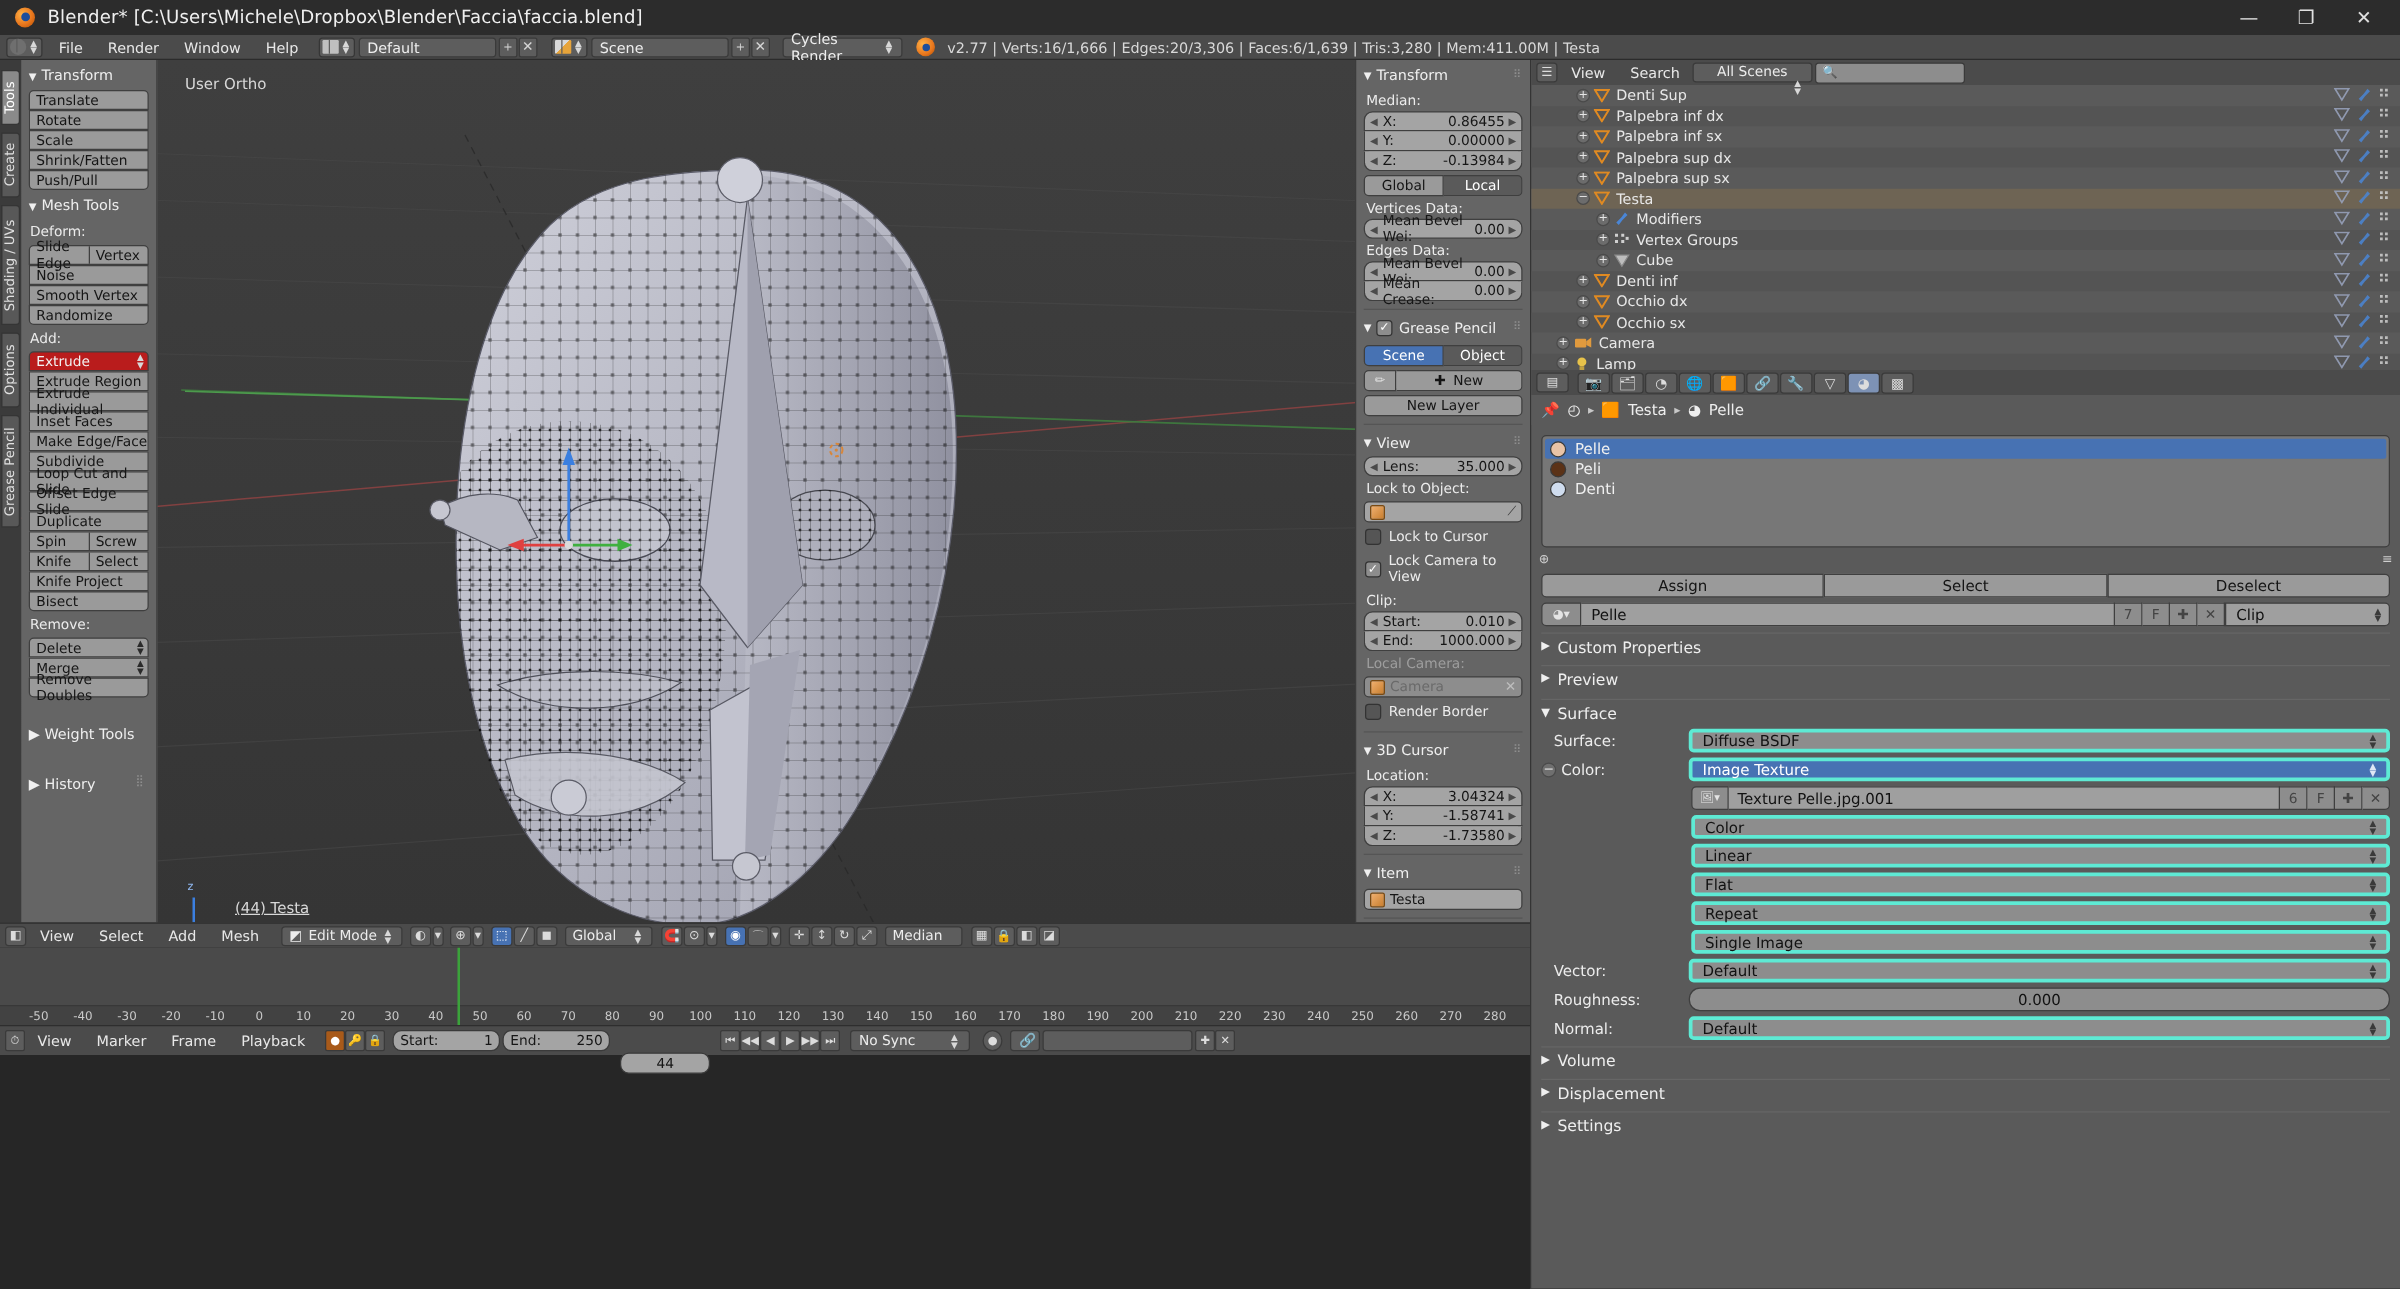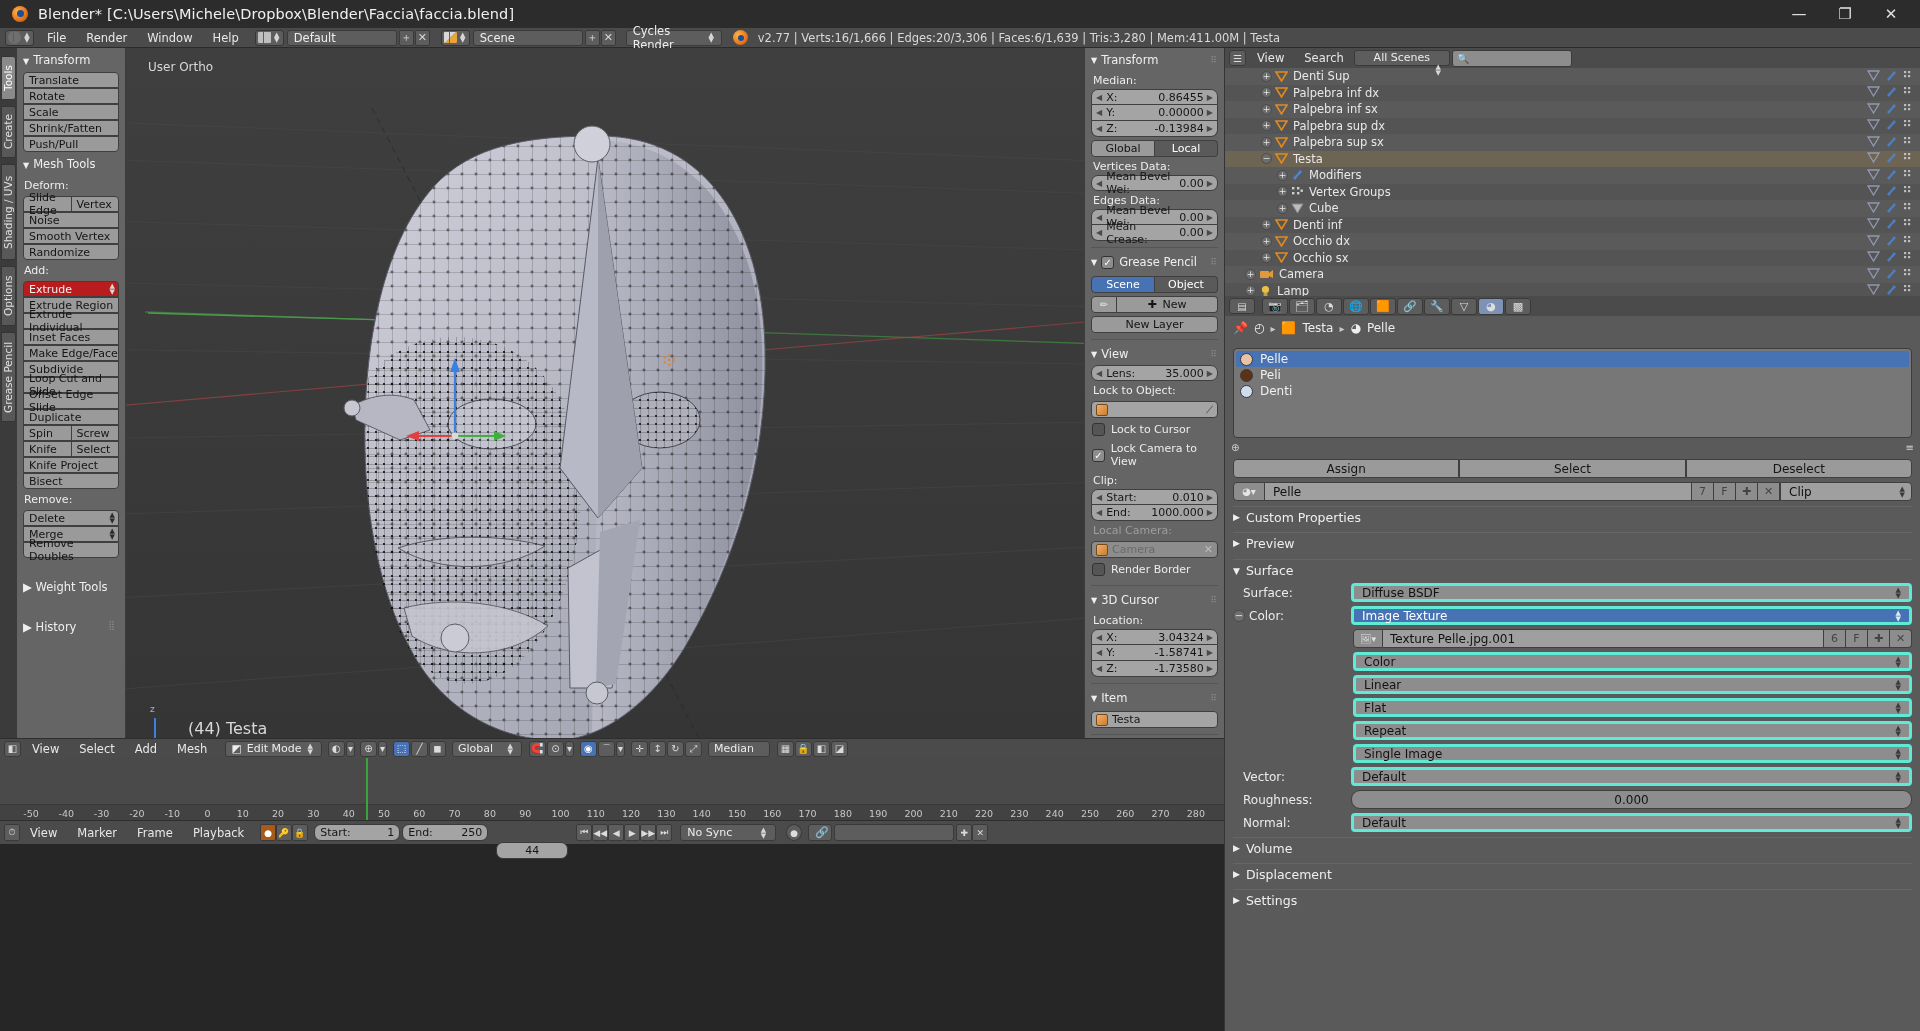--- a/index.html
+++ b/index.html
@@ -41,21 +41,21 @@
   .blend-dot { width:15px; height:15px; border-radius:50%; margin-left:10px;
     background:radial-gradient(circle at 35% 35%, #ffb347 0%, #e8761d 60%, #a84a00 100%);
     position:relative; }
   .blend-dot::after { content:""; position:absolute; left:5px; top:5px; width:6px;
     height:6px; border-radius:50%; background:#1c4e9c; }
 
   
   #viewport { position:absolute; left:0; top:48px; width:1224px; height:690px;
     background:#3b3b3b; overflow:hidden; }
   #vp-label { position:absolute; left:148px; top:12px; font-size:12px; color:#d8d8d8; }
-  #vp-obj { position:absolute; left:188px; top:671px; font-size:16px; color:#d8d8d8; }
+  #vp-obj { position:absolute; left:188px; top:671px; font-size:12px; color:#d8d8d8;text-decoration:underline; }
 
   
   #tabcol { position:absolute; left:0; top:48px; width:17px; height:690px; background:#3b3b3b; }
   .vtab { position:absolute; left:1px; width:15px; background:#585858;
     border:1px solid #353535; border-radius:3px 0 0 3px; color:#e0e0e0;
     font-size:10.5px; writing-mode:vertical-rl; transform:rotate(180deg);
     text-align:center; padding:5px 0; }
   .vtab.active { background:#8a8a8a; color:#fff; }
 
   

